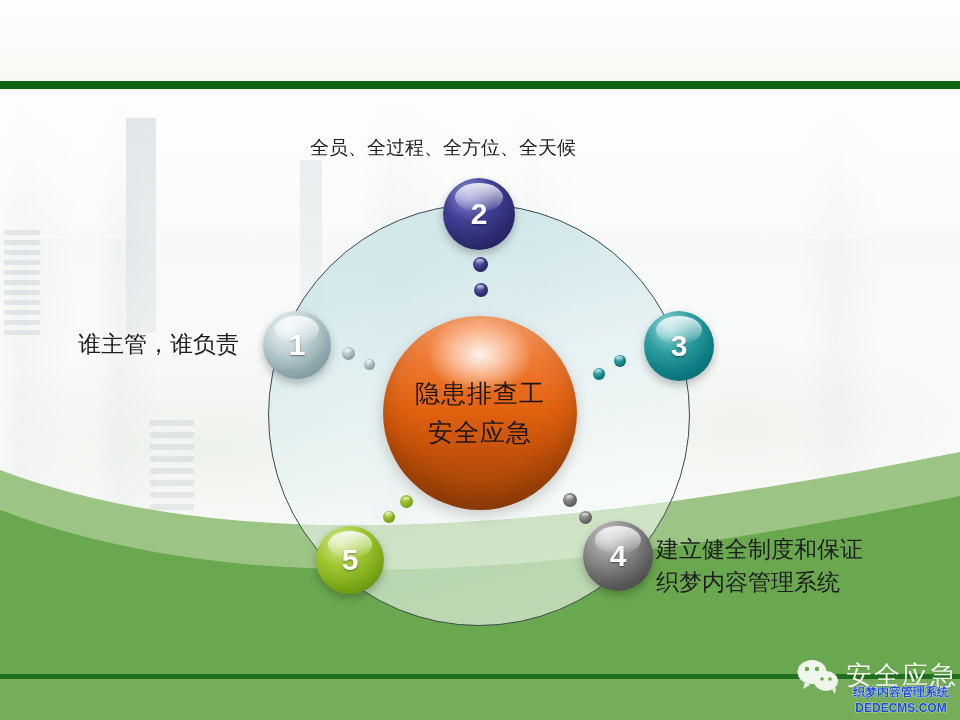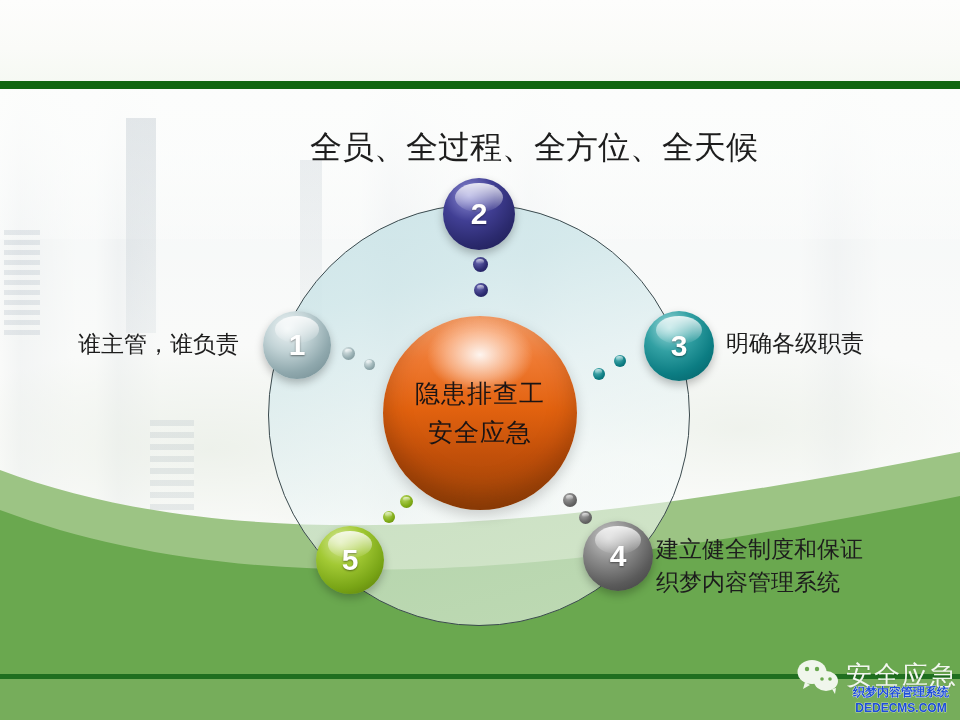--- a/index.html
+++ b/index.html
@@ -178,21 +178,21 @@
 
   
   .label {
     position: absolute;
     color: #1d1d1d;
     font-size: 23px;
     line-height: 33px;
     white-space: pre-line;
   }
   .lbl-1 { left: 78px;  top: 328px; }
-  .lbl-2 { left: 310px; top: 131px; font-size: 32px; }
+  .lbl-2 { left: 310px; top: 131px; font-size: 19px; }
   .lbl-3 { left: 726px; top: 327px; }
   .lbl-4 { left: 656px; top: 533px; }
   .lbl-5 { left: 158px; top: 539px; text-align: center; }
 
   
   .wechat-logo {
     position: absolute;
     left: 796px; top: 657px;
     width: 44px; height: 38px;
   }
@@ -278,21 +278,20 @@
   </div>
   <div class="node n4" style="left:583px; top:521px; width:70px; height:70px;">
     <span>4</span>
   </div>
   <div class="node n5" style="left:316px; top:526px; width:68px; height:68px;">
     <span>5</span>
   </div>
 
   <div class="label lbl-2">全员、全过程、全方位、全天候</div>
   <div class="label lbl-1">谁主管，谁负责</div>
-  <div class="label lbl-3">明确各级职责</div>
   <div class="label lbl-4">建立健全制度和保证
 织梦内容管理系统</div>
 
   <svg class="wechat-logo" viewBox="0 0 44 38">
     <ellipse cx="16" cy="15" rx="14.5" ry="12" fill="#f0f6ec"></ellipse>
     <path d="M9,25 L7,32 L14,28 Z" fill="#f0f6ec"></path>
     <circle cx="11" cy="12" r="2.2" fill="#6aa84f"></circle>
     <circle cx="21" cy="12" r="2.2" fill="#6aa84f"></circle>
     <ellipse cx="30" cy="24" rx="12" ry="10" fill="#f0f6ec"></ellipse>
     <path d="M36,32 L39,37 L40,31 Z" fill="#f0f6ec"></path>

